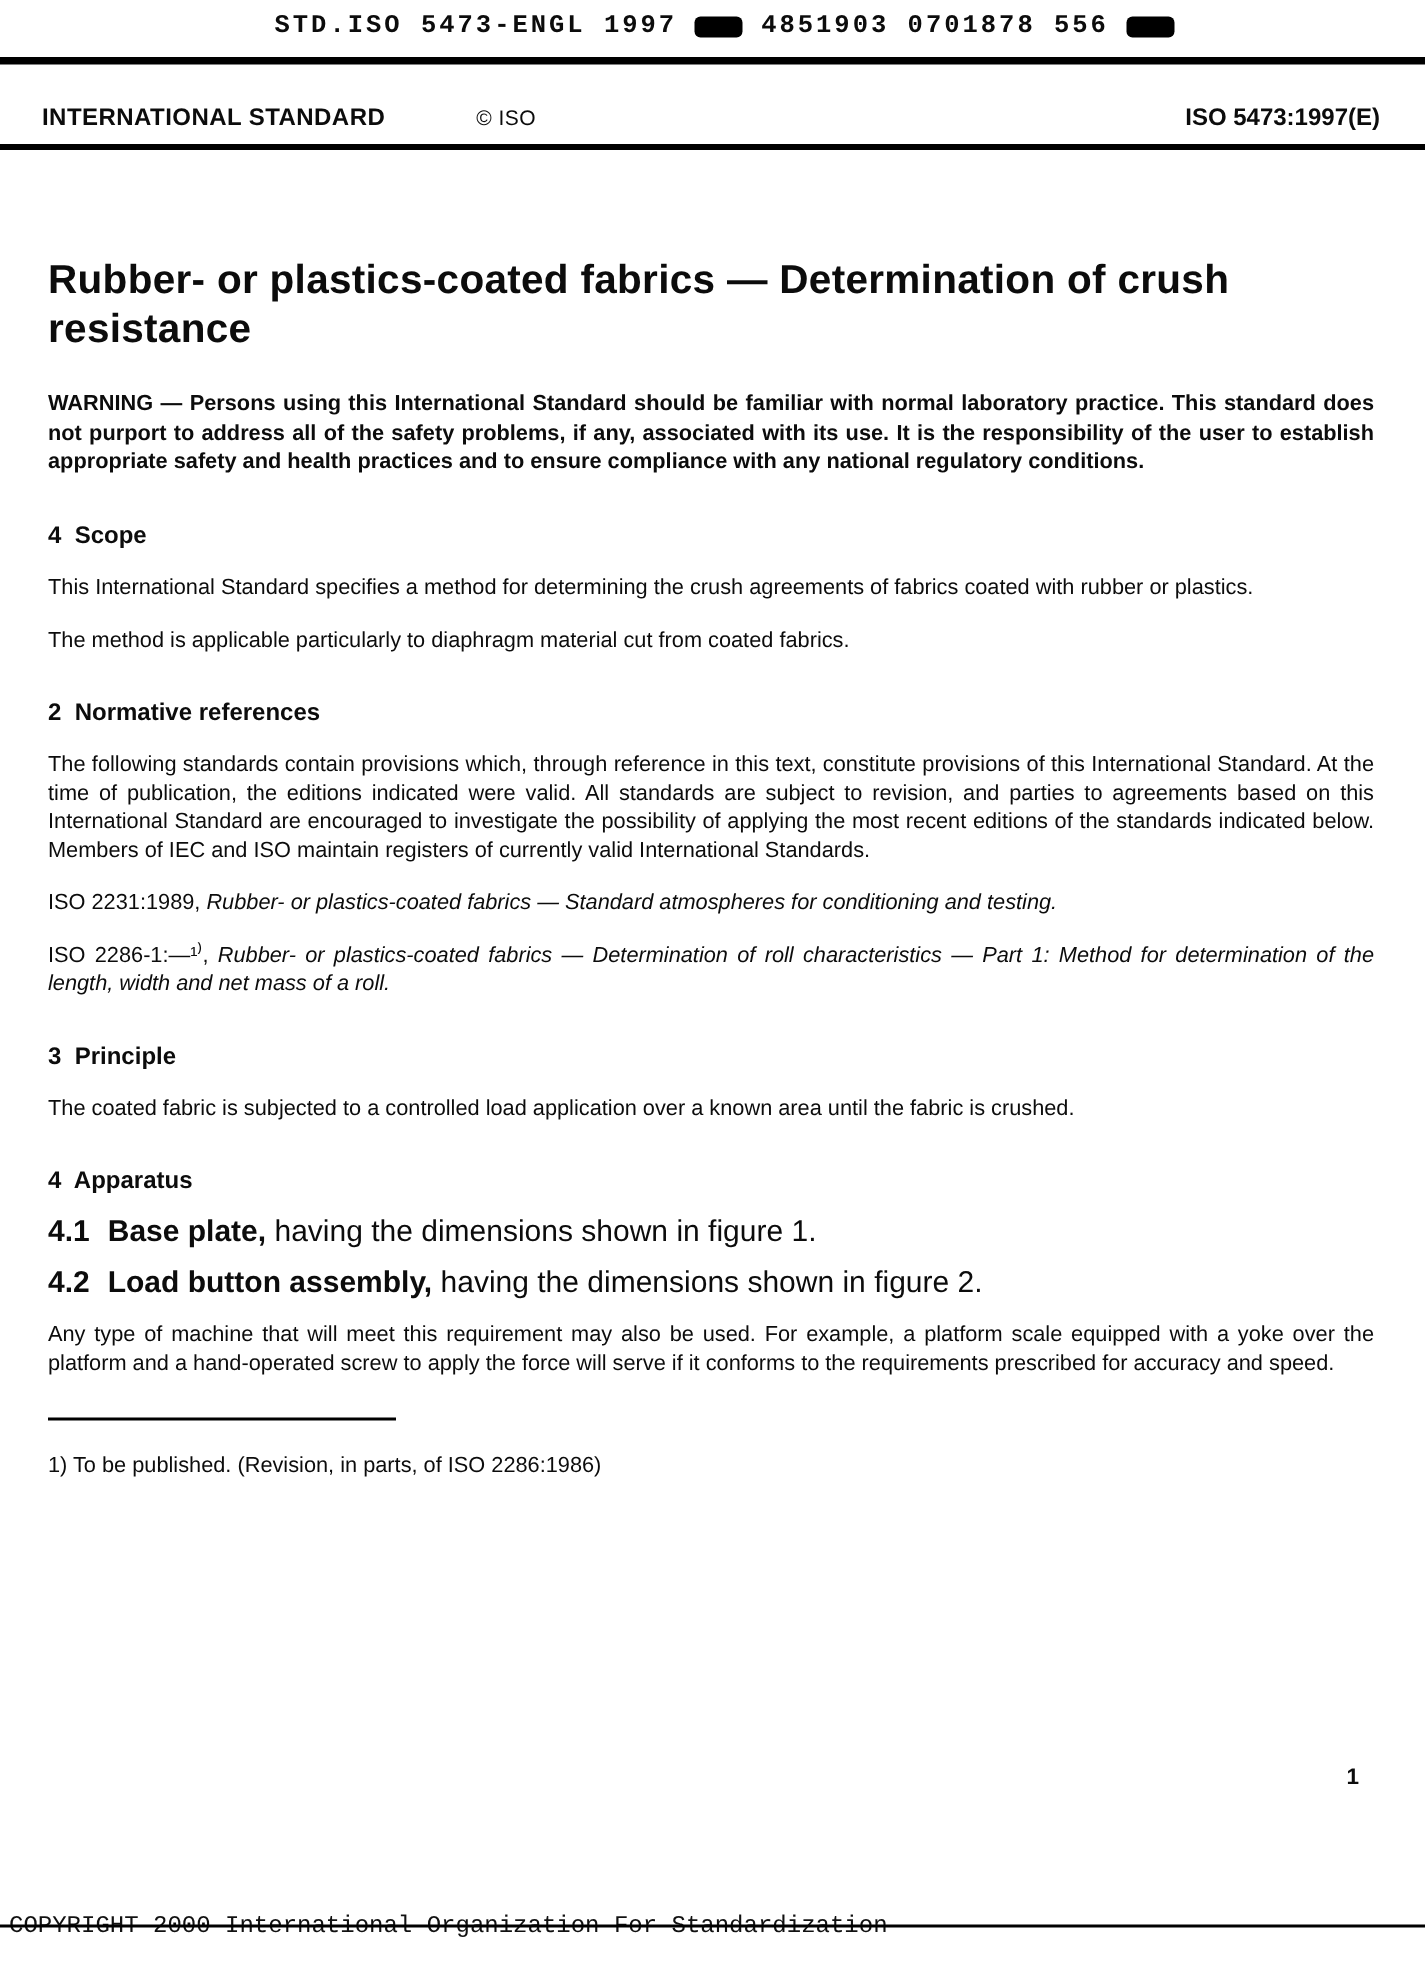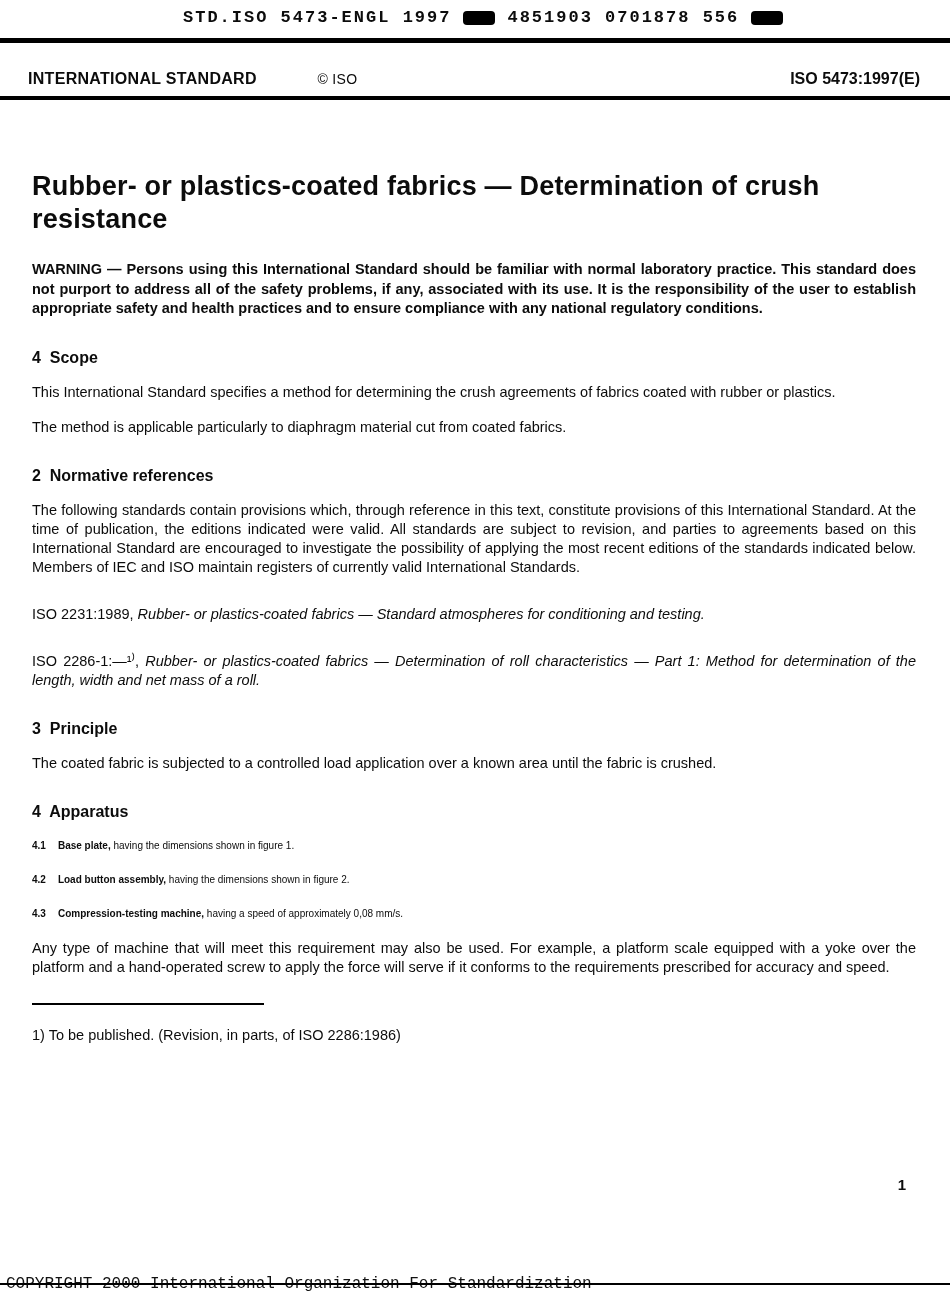--- a/index.html
+++ b/index.html
@@ -49,23 +49,23 @@
     margin-top: 24px;
     font-weight: bold; font-size: 14.5px; line-height: 19.5px;
     text-align: justify;
   }
   h2 {
     margin-top: 30px;
     font-size: 16px; font-weight: bold;
     white-space: pre-wrap;
   }
   p.body { margin-top: 16px; font-size: 14.5px; line-height: 19px; text-align: justify; }
-  p.ref { margin-top: 28px; font-size: 14.5px; line-height: 19px; text-align: justify; }
+  p.ref { margin-top: 16px; font-size: 14.5px; line-height: 19px; text-align: justify; }
   .ref-title { font-style: italic; }
-  p.apparatus-item { margin-top: 15px; font-size: 10px; line-height: 19px; }
+  p.apparatus-item { margin-top: 15px; font-size: 20px; line-height: 19px; }
   .b { font-weight: bold; }
   .term { margin-left: 12px; }
   
   .footnote-rule { margin: 26px 0 0 32px; width: 232px; height: 2px; background: #000; }
   .footnote { margin: 22px 0 0 32px; font-size: 14.5px; }
   
   .page-number {
     position: absolute; top: 1176px; right: 44px;
     font-size: 15px; font-weight: bold;
   }
@@ -116,21 +116,20 @@
     <p class="body">The following standards contain provisions which, through reference in this text, constitute provisions of this International Standard. At the time of publication, the editions indicated were valid. All standards are subject to revision, and parties to agreements based on this International Standard are encouraged to investigate the possibility of applying the most recent editions of the standards indicated below. Members of IEC and ISO maintain registers of currently valid International Standards.</p>
     <p class="ref"><span>ISO 2231:1989,</span><span class="ref-title"> Rubber- or plastics-coated fabrics — Standard atmospheres for conditioning and testing.</span></p>
     <p class="ref"><span>ISO 2286-1:—¹⁾,</span><span class="ref-title"> Rubber- or plastics-coated fabrics — Determination of roll characteristics — Part 1: Method for determination of the length, width and net mass of a roll.</span></p>
 
     <h2>3  Principle</h2>
     <p class="body">The coated fabric is subjected to a controlled load application over a known area until the fabric is crushed.</p>
 
     <h2>4  Apparatus</h2>
     <p class="apparatus-item"><span class="b">4.1</span><span class="b term">Base plate,</span><span> having the dimensions shown in figure 1.</span></p>
     <p class="apparatus-item"><span class="b">4.2</span><span class="b term">Load button assembly,</span><span> having the dimensions shown in figure 2.</span></p>
-    <p class="apparatus-item"><span class="b">4.3</span><span class="b term">Compression-testing machine,</span><span> having a speed of approximately 0,08 mm/s.</span></p>
     <p class="body">Any type of machine that will meet this requirement may also be used. For example, a platform scale equipped with a yoke over the platform and a hand-operated screw to apply the force will serve if it conforms to the requirements prescribed for accuracy and speed.</p>
 
   </div>
 
   <div class="footnote-rule"></div>
   <p class="footnote">1) To be published. (Revision, in parts, of ISO 2286:1986)</p>
 
   <div class="page-number">1</div>
 
   <div class="copyright-footer">

